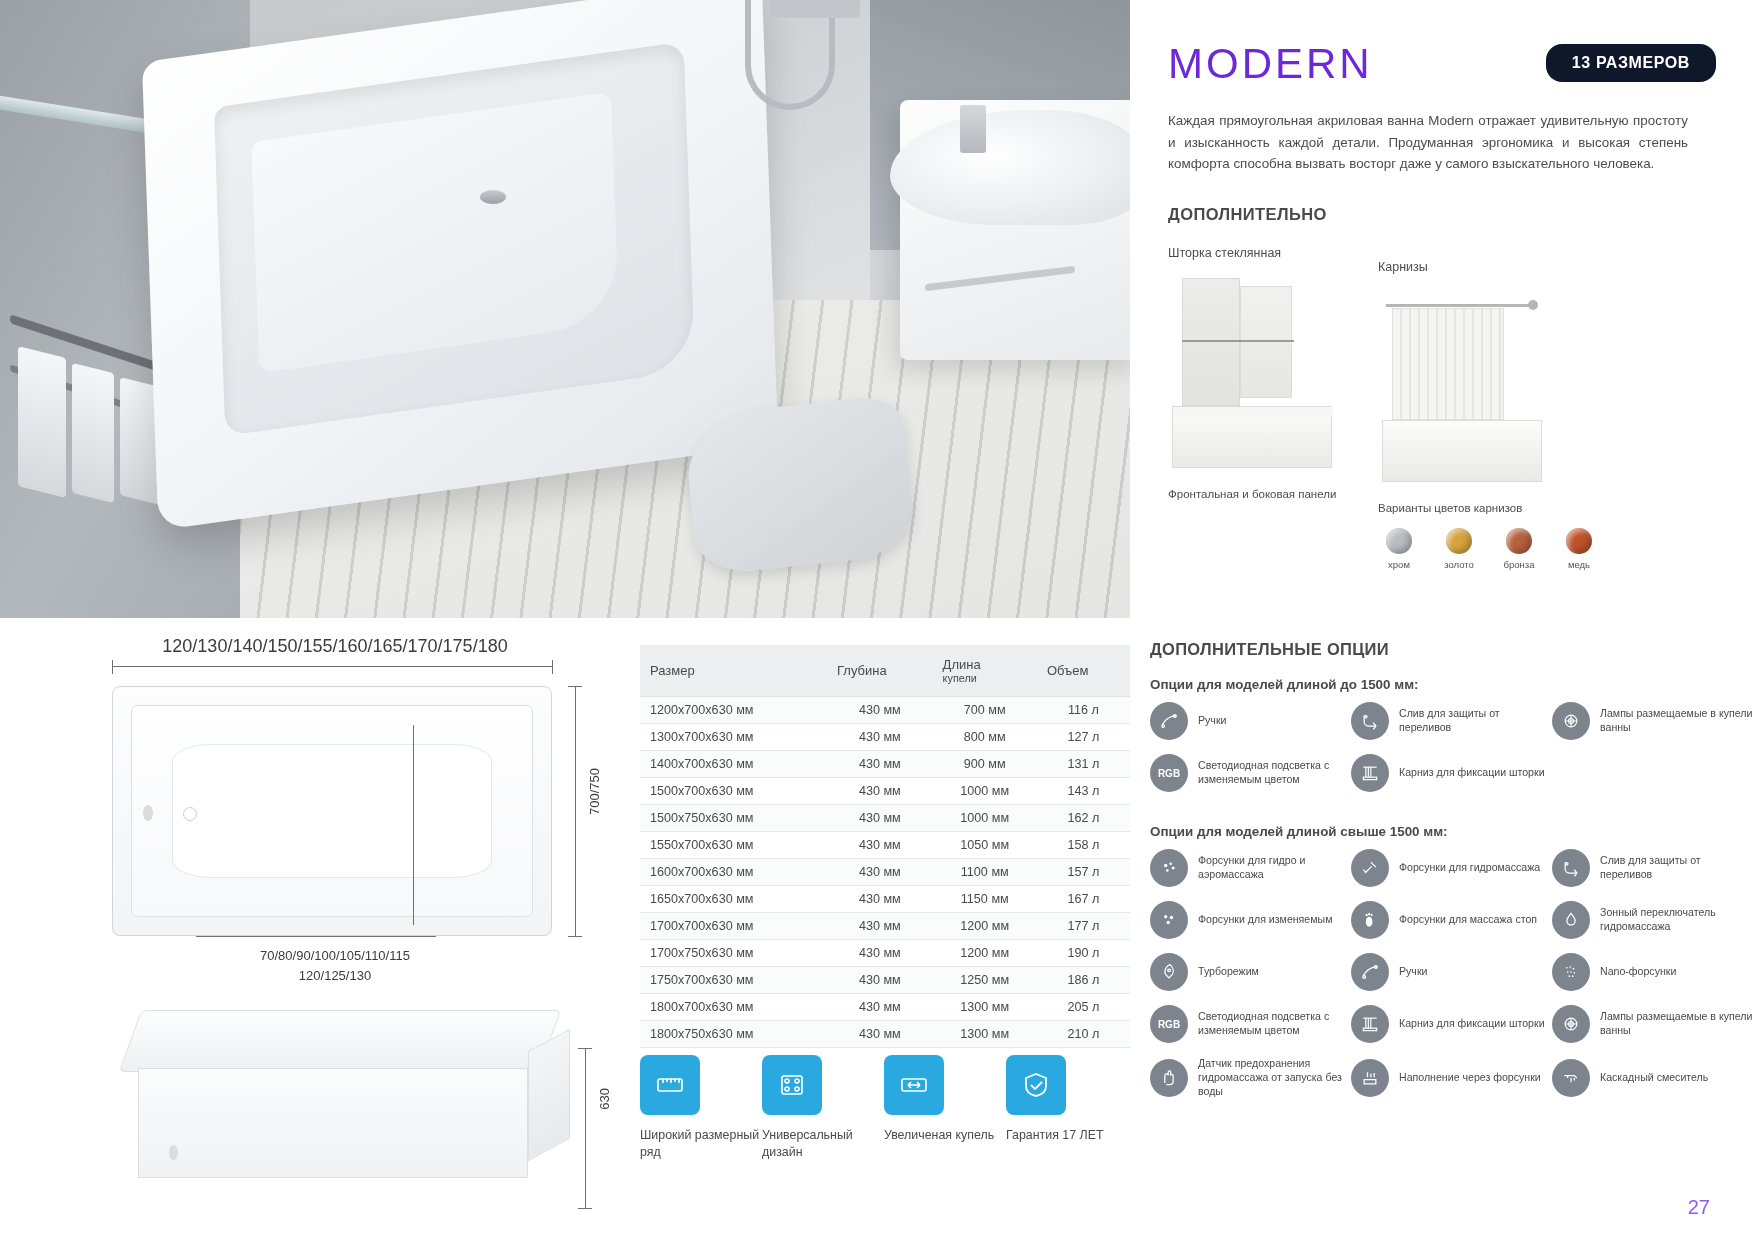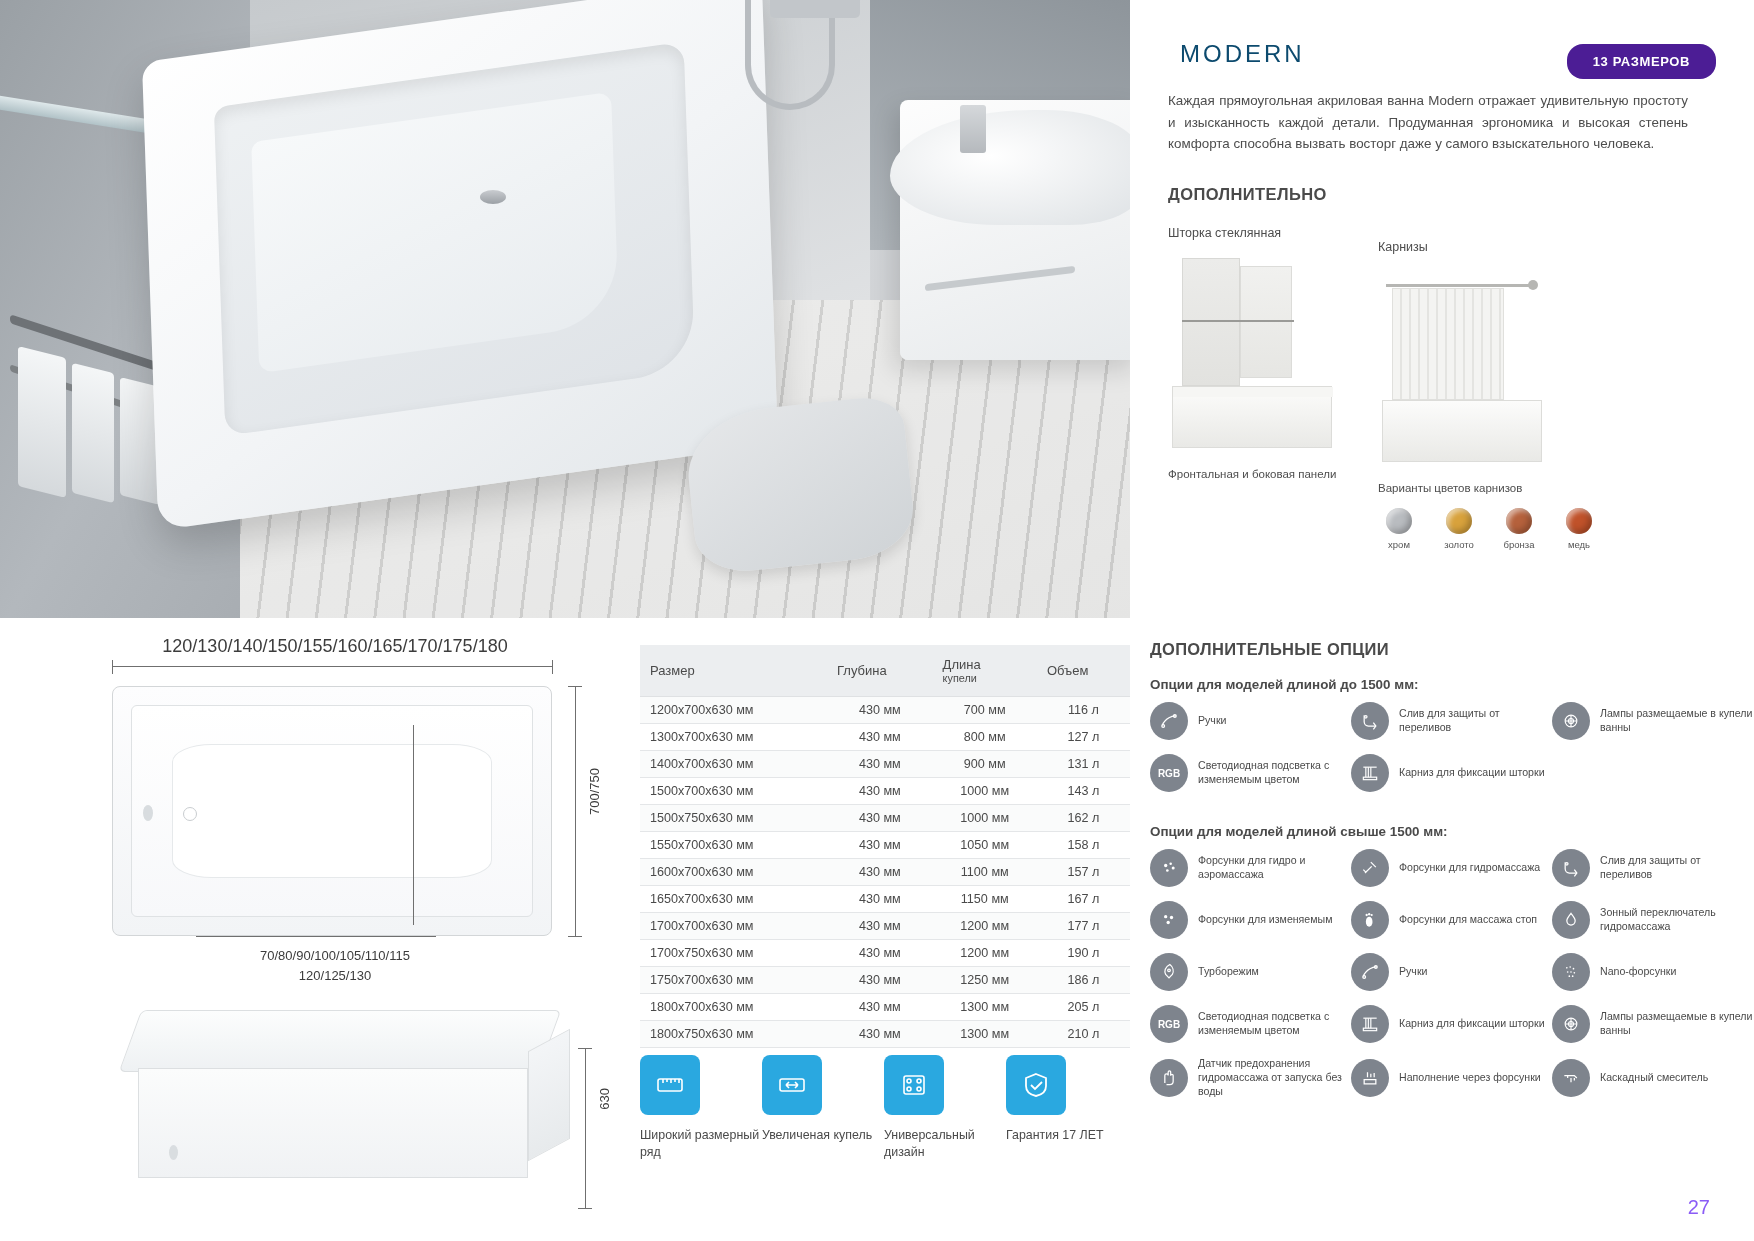--- a/index.html
+++ b/index.html
@@ -114,25 +114,25 @@
     transform:rotate(-6deg);
     box-shadow:0 6px 14px rgba(0,0,0,0.12);
   }
 
   
   .side {
     position:absolute; left:1130px; top:0; width:624px; height:618px;
     background:#ffffff; padding:32px 38px 0 38px;
   }
   .title {
-    font-size:24px; letter-spacing:3px; font-weight:400; color:#0c4a6e; margin:8px 0 0 12px;
+    font-size:42px; letter-spacing:3px; font-weight:400; color:#6d28d9; margin:8px 0 0 0;
   }
   .sizes-badge {
     position:absolute; right:38px; top:44px;
-    background:#4c1d95; color:#fff; font-size:13px; font-weight:bold;
+    background:#0f172a; color:#fff; font-size:16px; font-weight:bold;
     letter-spacing:0.6px; padding:10px 26px; border-radius:16px;
   }
   .lead {
     margin-top:22px; font-size:13.4px; line-height:1.62; color:#4d4d4d;
     text-align:justify; width:520px;
   }
   .sub-h {
     margin-top:30px; font-size:16.5px; font-weight:bold; color:#4a4a4a; letter-spacing:0.4px;
   }
   .extras { position:relative; margin-top:22px; height:300px; }
@@ -523,37 +523,37 @@
         <svg width="32" height="32" viewBox="0 0 32 32" fill="none" stroke="#fff" stroke-width="1.6">
           <rect x="4" y="10" width="24" height="12" rx="2"></rect>
           <path d="M9 10v4M13 10v3M17 10v4M21 10v3M25 10v4"></path>
         </svg>
       </div>
       <div class="fe-txt">Широкий размерный ряд</div>
     </div>
     <div class="feature">
       <div class="fe-icon">
         <svg width="32" height="32" viewBox="0 0 32 32" fill="none" stroke="#fff" stroke-width="1.6">
-          <rect x="4" y="10" width="24" height="12" rx="2"></rect>
-          <path d="M10 16h12M10 16l3-3M10 16l3 3M22 16l-3-3M22 16l-3 3"></path>
-        </svg>
-      </div>
-      <div class="fe-txt">Увеличеная купель</div>
-    </div>
-    <div class="feature">
-      <div class="fe-icon">
-        <svg width="32" height="32" viewBox="0 0 32 32" fill="none" stroke="#fff" stroke-width="1.6">
           <rect x="6" y="7" width="20" height="18" rx="2"></rect>
           <circle cx="11" cy="12" r="2"></circle>
             <circle cx="21" cy="12" r="2"></circle>
           <circle cx="11" cy="20" r="2"></circle>
             <circle cx="21" cy="20" r="2"></circle>
         </svg>
       </div>
       <div class="fe-txt">Универсальный дизайн</div>
+    </div>
+    <div class="feature">
+      <div class="fe-icon">
+        <svg width="32" height="32" viewBox="0 0 32 32" fill="none" stroke="#fff" stroke-width="1.6">
+          <rect x="4" y="10" width="24" height="12" rx="2"></rect>
+          <path d="M10 16h12M10 16l3-3M10 16l3 3M22 16l-3-3M22 16l-3 3"></path>
+        </svg>
+      </div>
+      <div class="fe-txt">Увеличеная купель</div>
     </div>
     <div class="feature">
       <div class="fe-icon">
         <svg width="32" height="32" viewBox="0 0 32 32" fill="none" stroke="#fff" stroke-width="1.8">
           <path d="M16 5l10 4v8c0 6-5 9-10 10-5-1-10-4-10-10V9l10-4z"></path>
           <path d="M11 16l4 4 7-7"></path>
         </svg>
       </div>
       <div class="fe-txt">Гарантия 17 ЛЕТ</div>
     </div>

